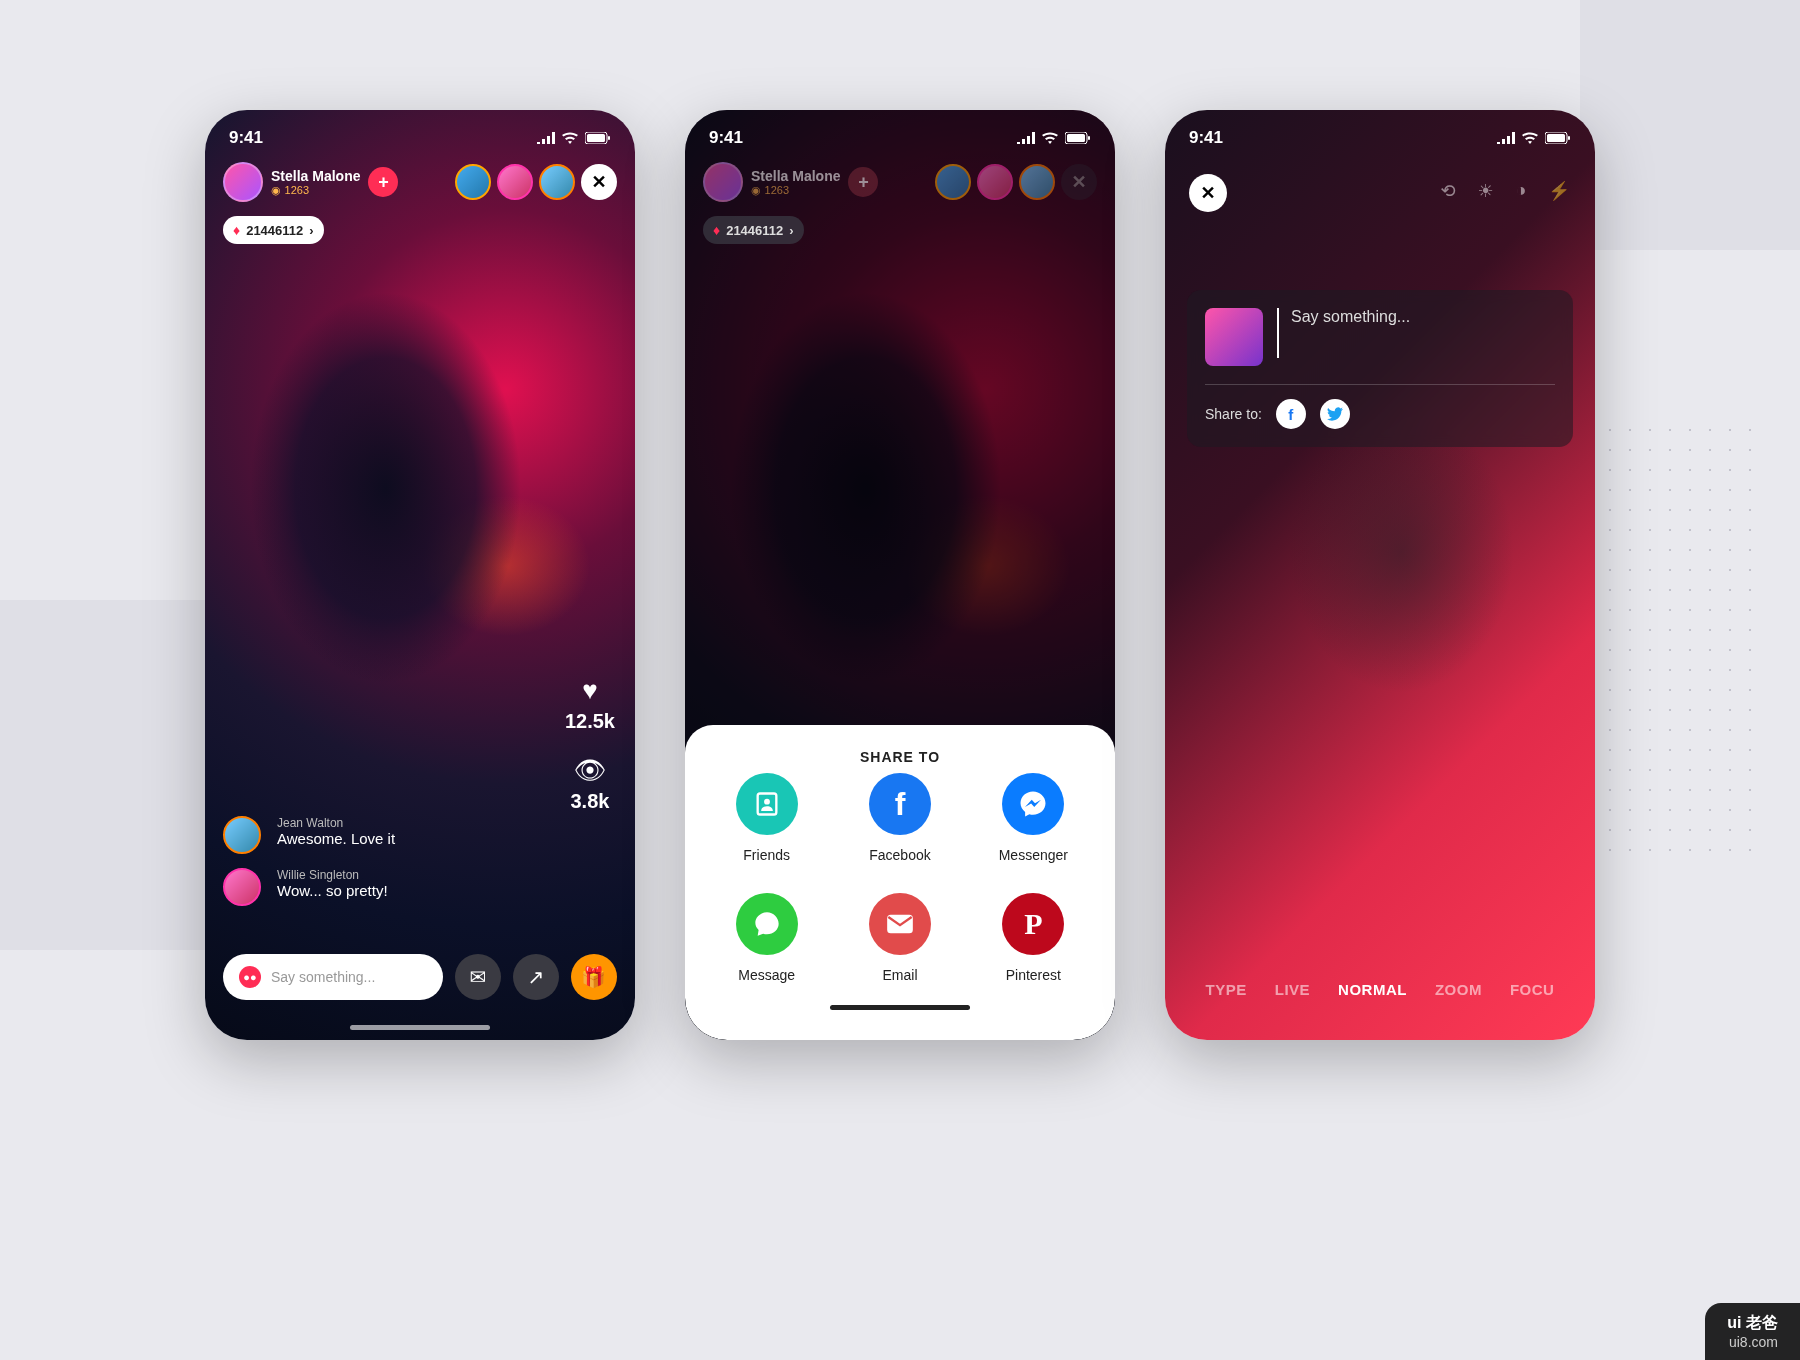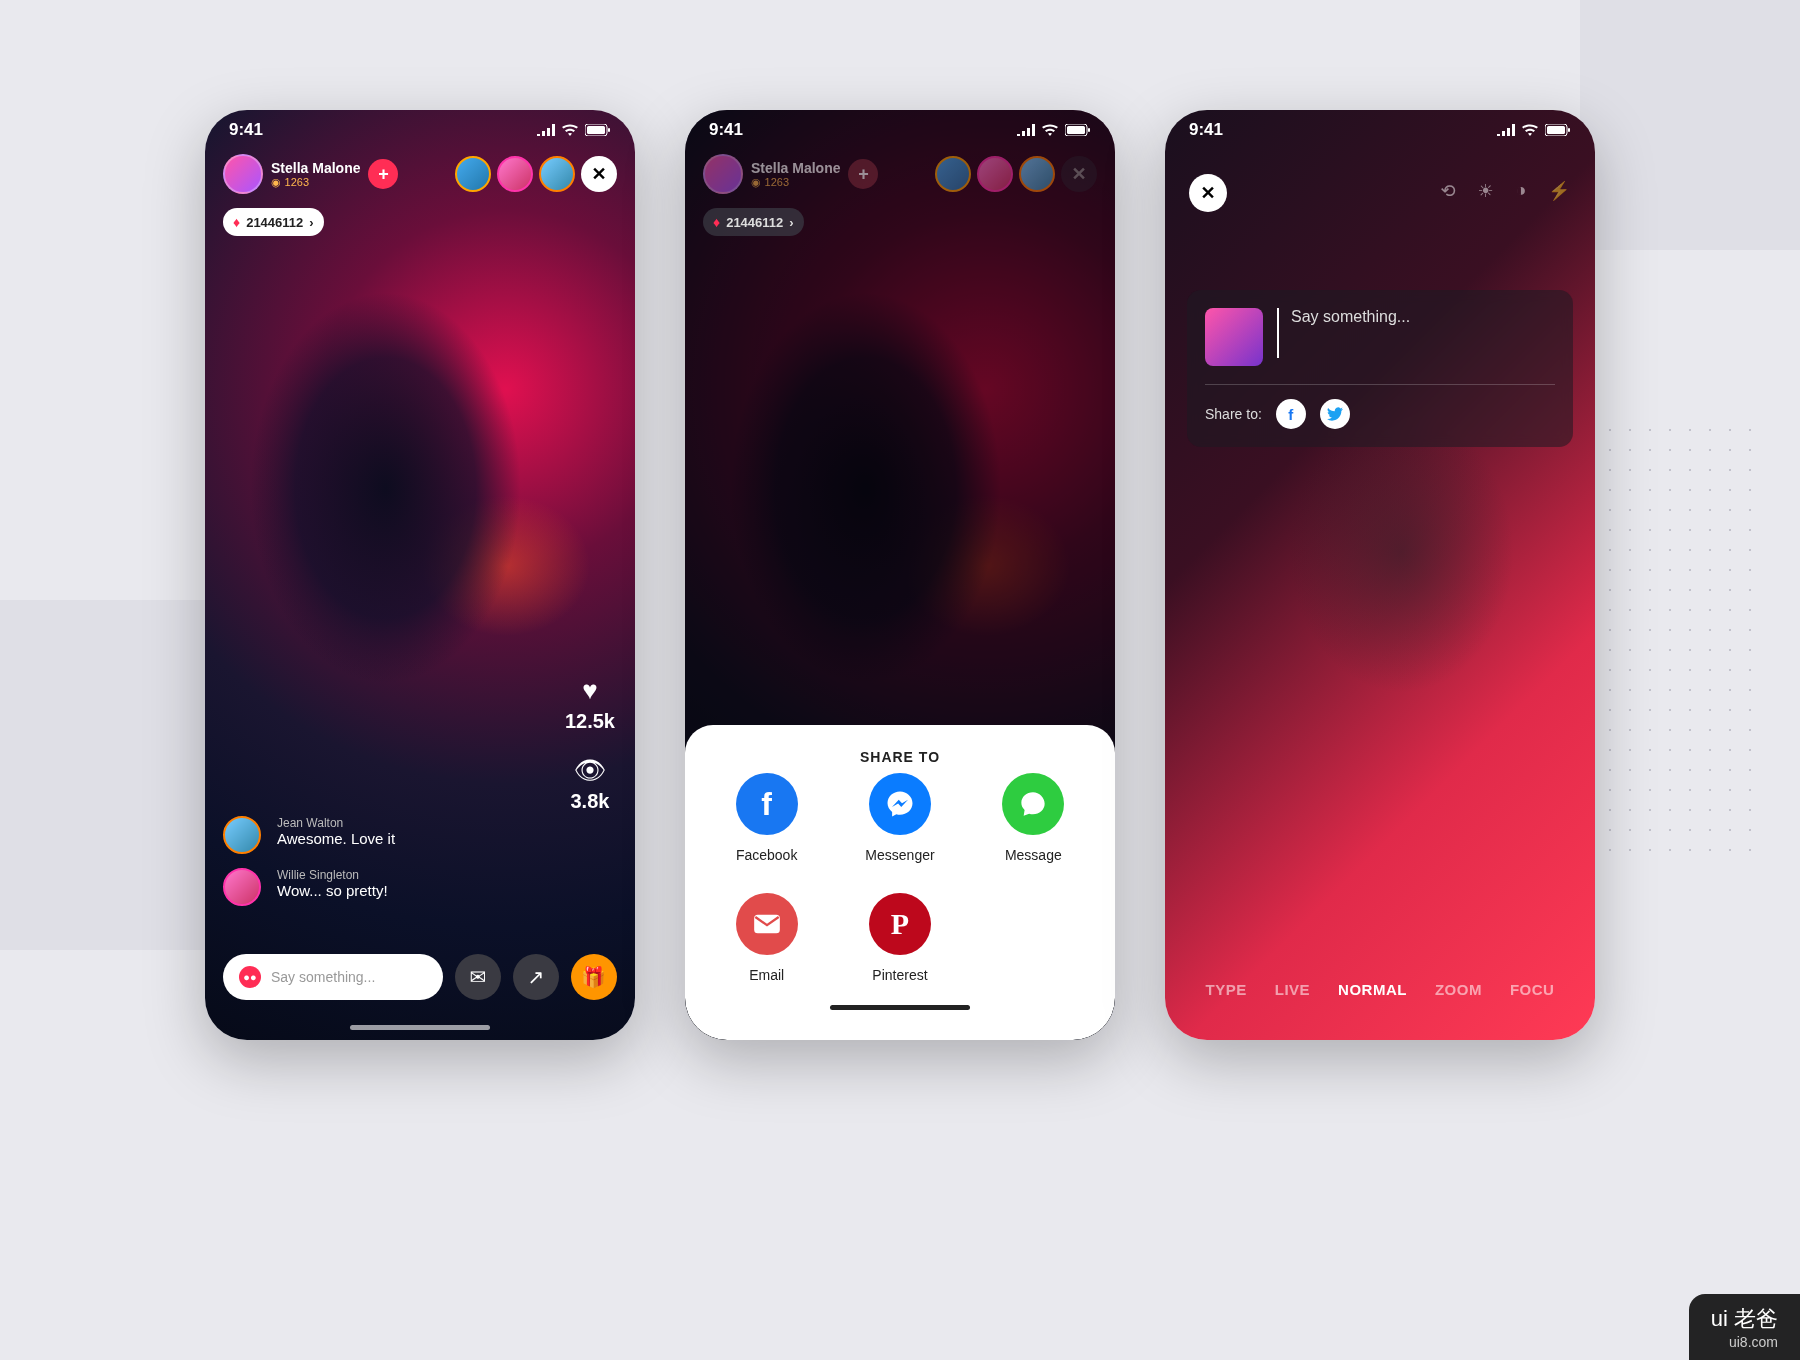--- a/index.html
+++ b/index.html
@@ -16,21 +16,21 @@
 .dots { position: absolute; right: 40px; top: 420px; width: 160px; height: 440px;
   background-image: radial-gradient(#c2c2cc 1.5px, transparent 1.5px);
   background-size: 20px 20px; }
 .phones { display: flex; gap: 50px; justify-content: center; align-items: flex-start; padding-top: 110px; position: relative; z-index: 2; }
 .phone {
   width: 430px; height: 930px; border-radius: 42px; background: #0a0d18;
   position: relative; overflow: hidden; box-shadow: 0 20px 60px rgba(0,0,0,0.25);
 }
 .phone-bg-red-blue { background: radial-gradient(circle at 70% 30%, #e01050 0%, #6a0e3a 25%, #1a1530 55%, #0b1028 75%, #060a18 100%); }
 .phone-bg-neon { background: linear-gradient(135deg, #1a0f1e 0%, #3a0f22 35%, #e02a4a 70%, #ff3a55 100%); }
-.statusbar { display: flex; justify-content: space-between; align-items: center; padding: 10px 24px 8px; color: #fff; font-size: 17px; font-weight: 600; }
+.statusbar { display: flex; justify-content: space-between; align-items: center; padding: 18px 24px 8px; color: #fff; font-size: 17px; font-weight: 600; }
 .status-right { display: flex; gap: 6px; align-items: center; }
 .topbar { display: flex; align-items: center; gap: 8px; padding: 6px 18px; }
 .avatar { width: 40px; height: 40px; border-radius: 50%; background: linear-gradient(135deg,#f5a,#a5f); border: 2px solid rgba(255,255,255,0.3); flex-shrink: 0; }
 .avatar.sm { width: 36px; height: 36px; }
 .avatar.ring-y { border: 2px solid #ffa500; background: linear-gradient(135deg,#4ae,#27a); }
 .avatar.ring-p { border: 2px solid #f3a; background: linear-gradient(135deg,#f7c,#c36); }
 .avatar.ring-o { border: 2px solid #ff7f00; background: linear-gradient(135deg,#7cf,#38a); }
 .streamer-info { color: #fff; flex: 0 0 auto; }
 .streamer-name { font-size: 14px; font-weight: 600; }
 .streamer-sub { font-size: 11px; color: #ffb84d; display: flex; align-items: center; gap: 4px; }
@@ -72,21 +72,21 @@
 .caption-row { display: flex; gap: 14px; align-items: flex-start; }
 .thumb { width: 58px; height: 58px; border-radius: 8px; background: linear-gradient(135deg,#f5a,#73c); }
 .caption-input { border-left: 2px solid #fff; padding-left: 12px; color: #ddd; font-size: 16px; min-height: 50px; display:flex;align-items:flex-start; }
 .caption-div { height: 1px; background: rgba(255,255,255,0.2); margin: 18px 0 14px; }
 .share-to-row { display: flex; align-items: center; gap: 14px; color: #ddd; font-size: 14px; }
 .mini-ic { width: 30px; height: 30px; border-radius: 50%; background: #fff; display:flex;align-items:center;justify-content:center;font-size:15px;font-weight:700; }
 .start-btn { position: absolute; top: 475px; left: 22px; right: 22px; background: #ff2d55; color: #fff; border-radius: 10px; padding: 18px; text-align: center; font-size: 16px; font-weight: 600; }
 .mode-row { position: absolute; bottom: 42px; left: 0; right: 0; display: flex; justify-content: center; gap: 28px; color: rgba(255,255,255,0.55); font-size: 15px; font-weight: 600; letter-spacing: 0.5px; }
 .mode-row .active { color: #fff; font-weight: 700; }
 .watermark { position: absolute; right: 0; bottom: 0; background: rgba(0,0,0,0.85); color: #fff; padding: 10px 22px; border-radius: 16px 0 0 0; text-align: right; }
-.watermark .wm1 { font-size: 22px; font-weight: 400; }
+.watermark .wm1 { font-size: 16px; font-weight: 700; }
 .watermark .wm2 { font-size: 14px; color: #ccc; }
 .person-silhouette-1 { position:absolute; left:0; right:0; top:170px; height:520px;
   background: radial-gradient(ellipse 180px 260px at 42% 40%, rgba(8,12,30,0.95) 0%, rgba(10,15,40,0.7) 50%, transparent 75%),
               radial-gradient(ellipse 120px 100px at 70% 55%, rgba(255,80,40,0.5) 0%, transparent 70%); }
 .person-silhouette-3 { position:absolute; left:0; right:0; top:280px; bottom:0;
   background: radial-gradient(ellipse 160px 200px at 55% 25%, rgba(50,30,40,0.6) 0%, transparent 70%); }
 svg { display: block; }
 </style>
 </head>
 <body>
@@ -232,20 +232,30 @@
   <div class="gem-pill" style="position:relative;">
     <span class="gem">♦</span>
     <span>21446112</span>
     <span>›</span>
   </div>
 
   <div class="share-sheet">
     <div class="share-title">SHARE TO</div>
     <div class="share-grid" id="share-grid">
           <div class="share-item">
+            <div class="share-ic" style="background:#19c6b5">
+              <svg width="28" height="28" viewBox="0 0 24 24">
+                <rect x="4" y="3" width="16" height="18" rx="2" fill="none" stroke="#fff" stroke-width="2"></rect>
+                <circle cx="12" cy="10" r="2.5" fill="#fff"></circle>
+                <path d="M7 18c0-2.5 2-4 5-4s5 1.5 5 4" fill="#fff"></path>
+              </svg>
+            </div>
+            <div class="share-lbl">Friends</div>
+          </div>
+          <div class="share-item">
             <div class="share-ic" style="background:#1877f2">
               <span style="font-family:Arial;font-size:32px;font-weight:700">f</span>
             </div>
             <div class="share-lbl">Facebook</div>
           </div>
           <div class="share-item">
             <div class="share-ic" style="background:#0a7cff">
               <svg width="30" height="30" viewBox="0 0 24 24">
                 <path fill="#fff" d="M12 2C6.5 2 2 6.1 2 11.2c0 2.9 1.4 5.4 3.7 7.1V22l3.4-1.9c.9.3 1.9.4 2.9.4 5.5 0 10-4.1 10-9.2S17.5 2 12 2zm1 12.3l-2.5-2.7-4.9 2.7 5.4-5.7 2.6 2.7 4.8-2.7-5.4 5.7z"></path>
               </svg>

